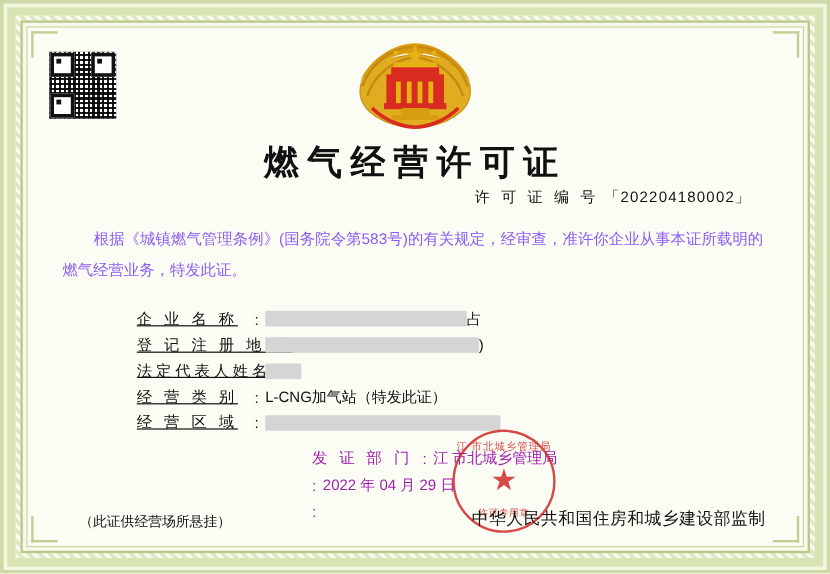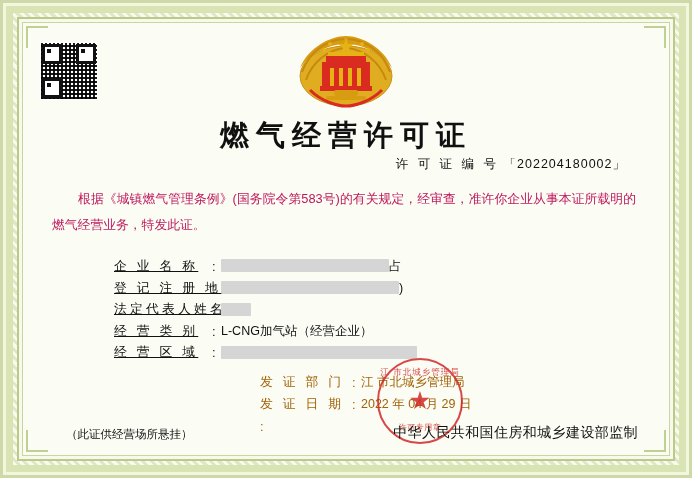--- a/index.html
+++ b/index.html
@@ -157,21 +157,21 @@
   }
   .cert-no .label { letter-spacing: 3px; }
 
   .para {
     position: absolute;
     top: 158px;
     left: 22px;
     width: 584px;
     font-size: 12.8px;
     line-height: 2.0;
-    color: #be185d;
+    color: #8b5cf6;
     text-align: justify;
   }
   .para .indent { display: inline-block; width: 26px; }
 
   .fields {
     position: absolute;
     top: 228px;
     left: 84px;
     width: 520px;
   }
@@ -208,21 +208,21 @@
     position: absolute;
     top: 343px;
     left: 230px;
     width: 400px;
   }
   .issue-row {
     display: flex;
     align-items: center;
     height: 22px;
     font-size: 12.8px;
-    color: #a16207;
+    color: #a21caf;
   }
   .issue-label {
     width: 92px;
     flex: 0 0 92px;
     letter-spacing: 3.2px;
     white-space: nowrap;
   }
   .issue-value { white-space: nowrap; font-size: 12.5px; }
   .issue-row.valid .issue-label { width: 106px; flex: 0 0 106px; letter-spacing: 1.2px; }
 
@@ -394,41 +394,40 @@
         <span class="field-label">法定代表人姓名</span>
         <span class="colon">:</span>
         <span class="field-value">
           <span class="redact r-h" style="width:30px"></span>
         </span>
       </div>
 
       <div class="field-row">
         <span class="field-label">经 营 类 别</span>
         <span class="colon">:</span>
-        <span class="field-value">L-CNG加气站（经营企业）</span>
+        <span class="field-value">L-CNG加气站（特发此证）</span>
       </div>
 
       <div class="field-row">
         <span class="field-label">经 营 区 域</span>
         <span class="colon">:</span>
         <span class="field-value">
           <span class="redact r-h" style="width:196px"></span>
         </span>
       </div>
 
     </div>
 
     <div class="issue-block">
       <div class="issue-row">
         <span class="issue-label">发 证 部 门</span>
         <span class="colon">:</span>
         <span class="issue-value">江   市北城乡管理局</span>
       </div>
       <div class="issue-row">
-        <span class="issue-label">发 证 日 期</span>
         <span class="colon">:</span>
         <span class="issue-value">2022 年 04 月 29 日</span>
       </div>
       <div class="issue-row valid">
         <span class="colon">:</span>
       </div>
     </div>
 
     <div class="seal">
       <div class="seal-top">江  市北城乡管理局</div>

